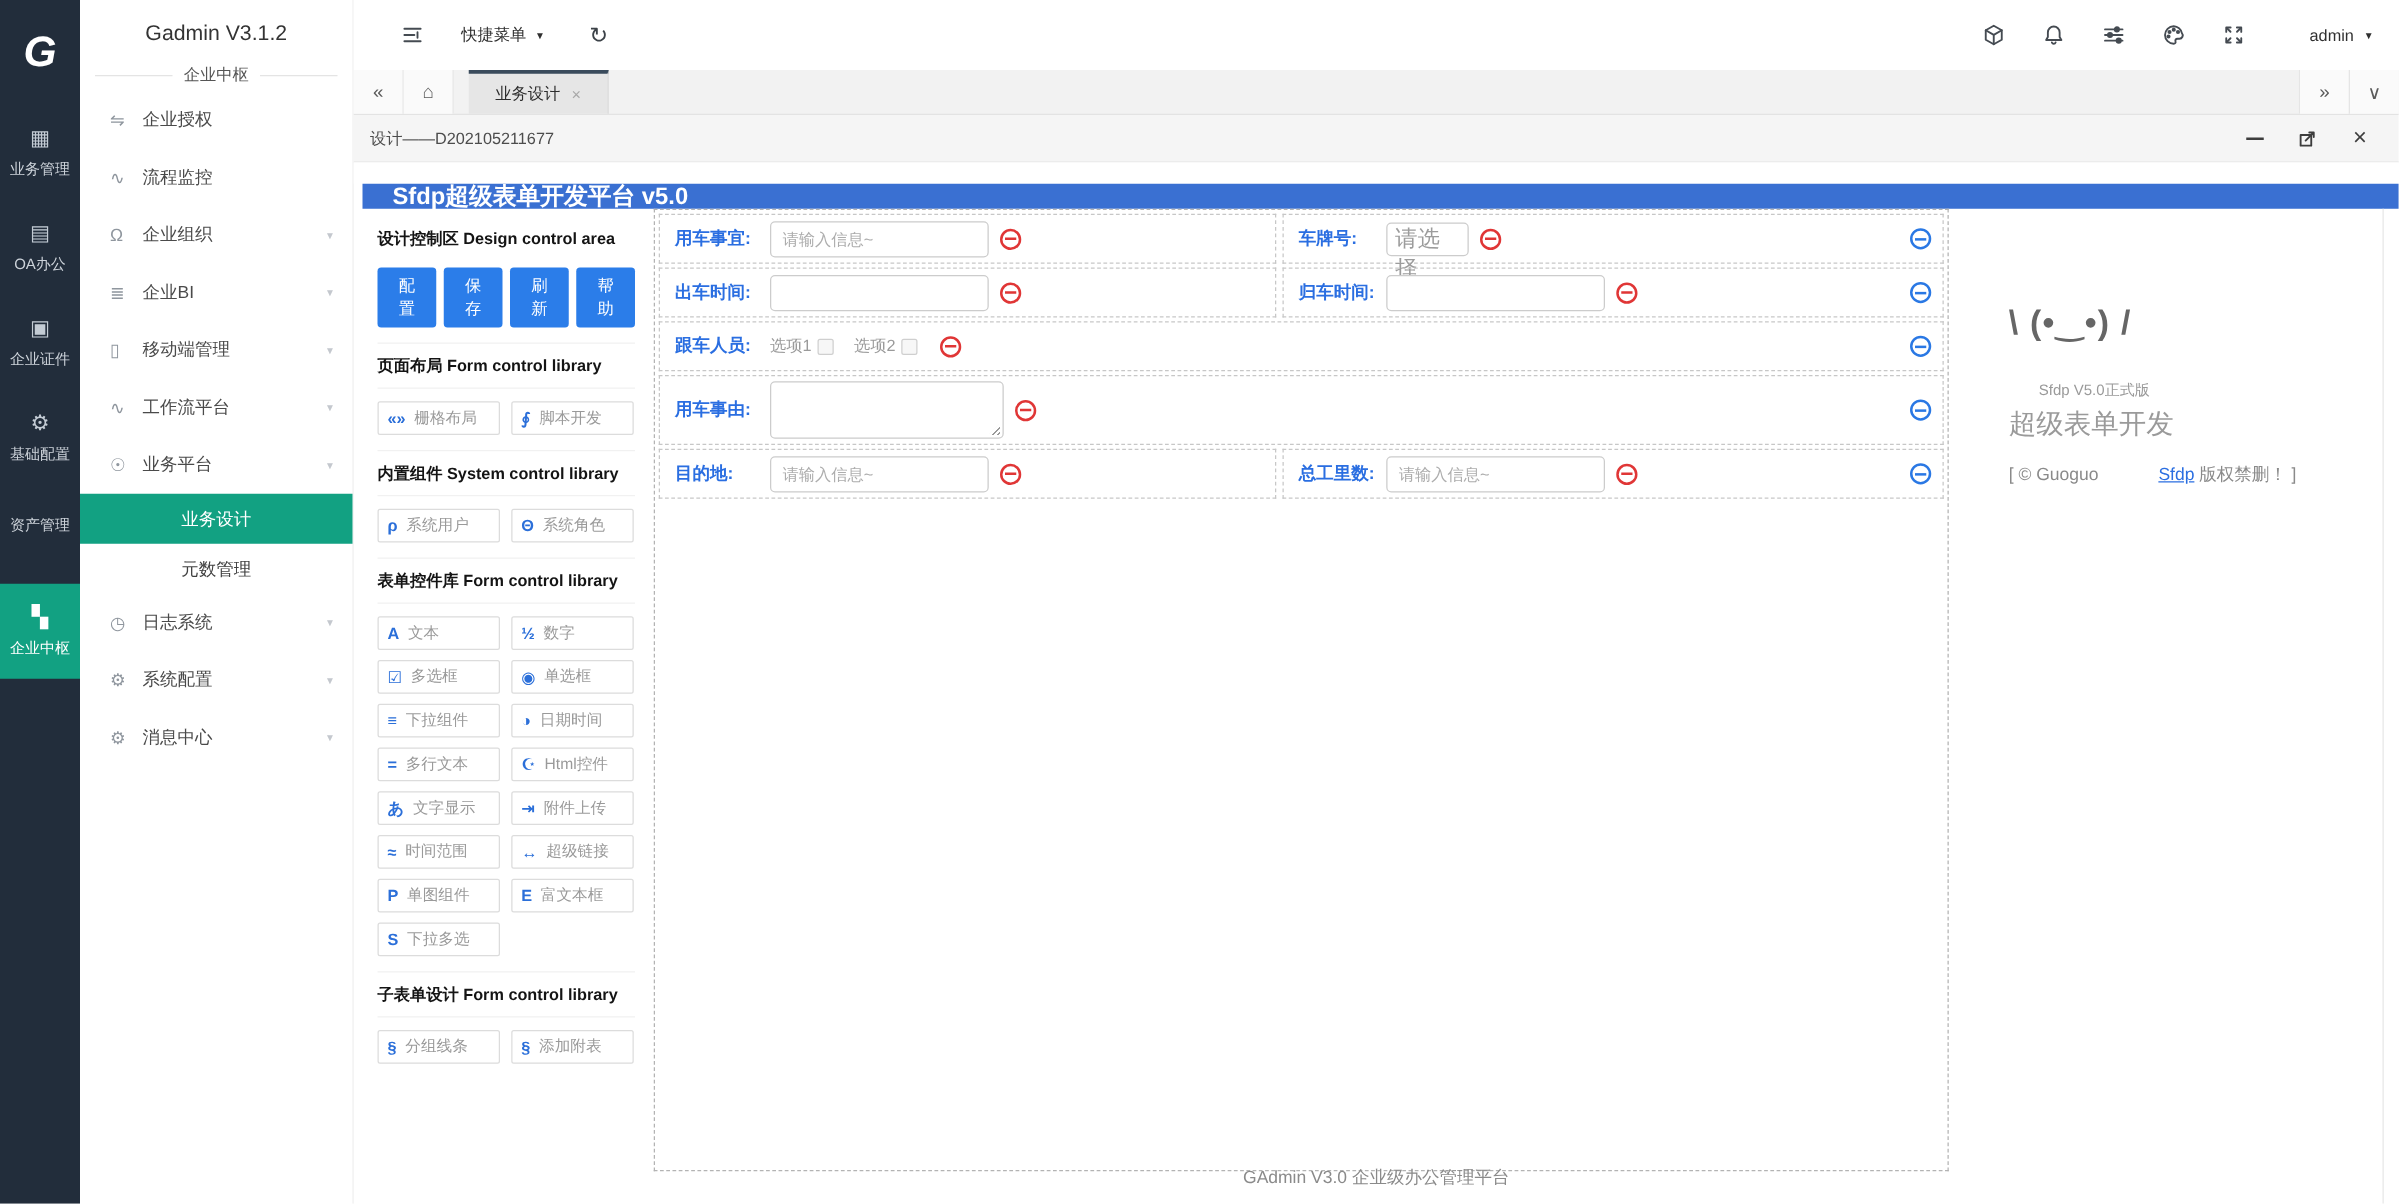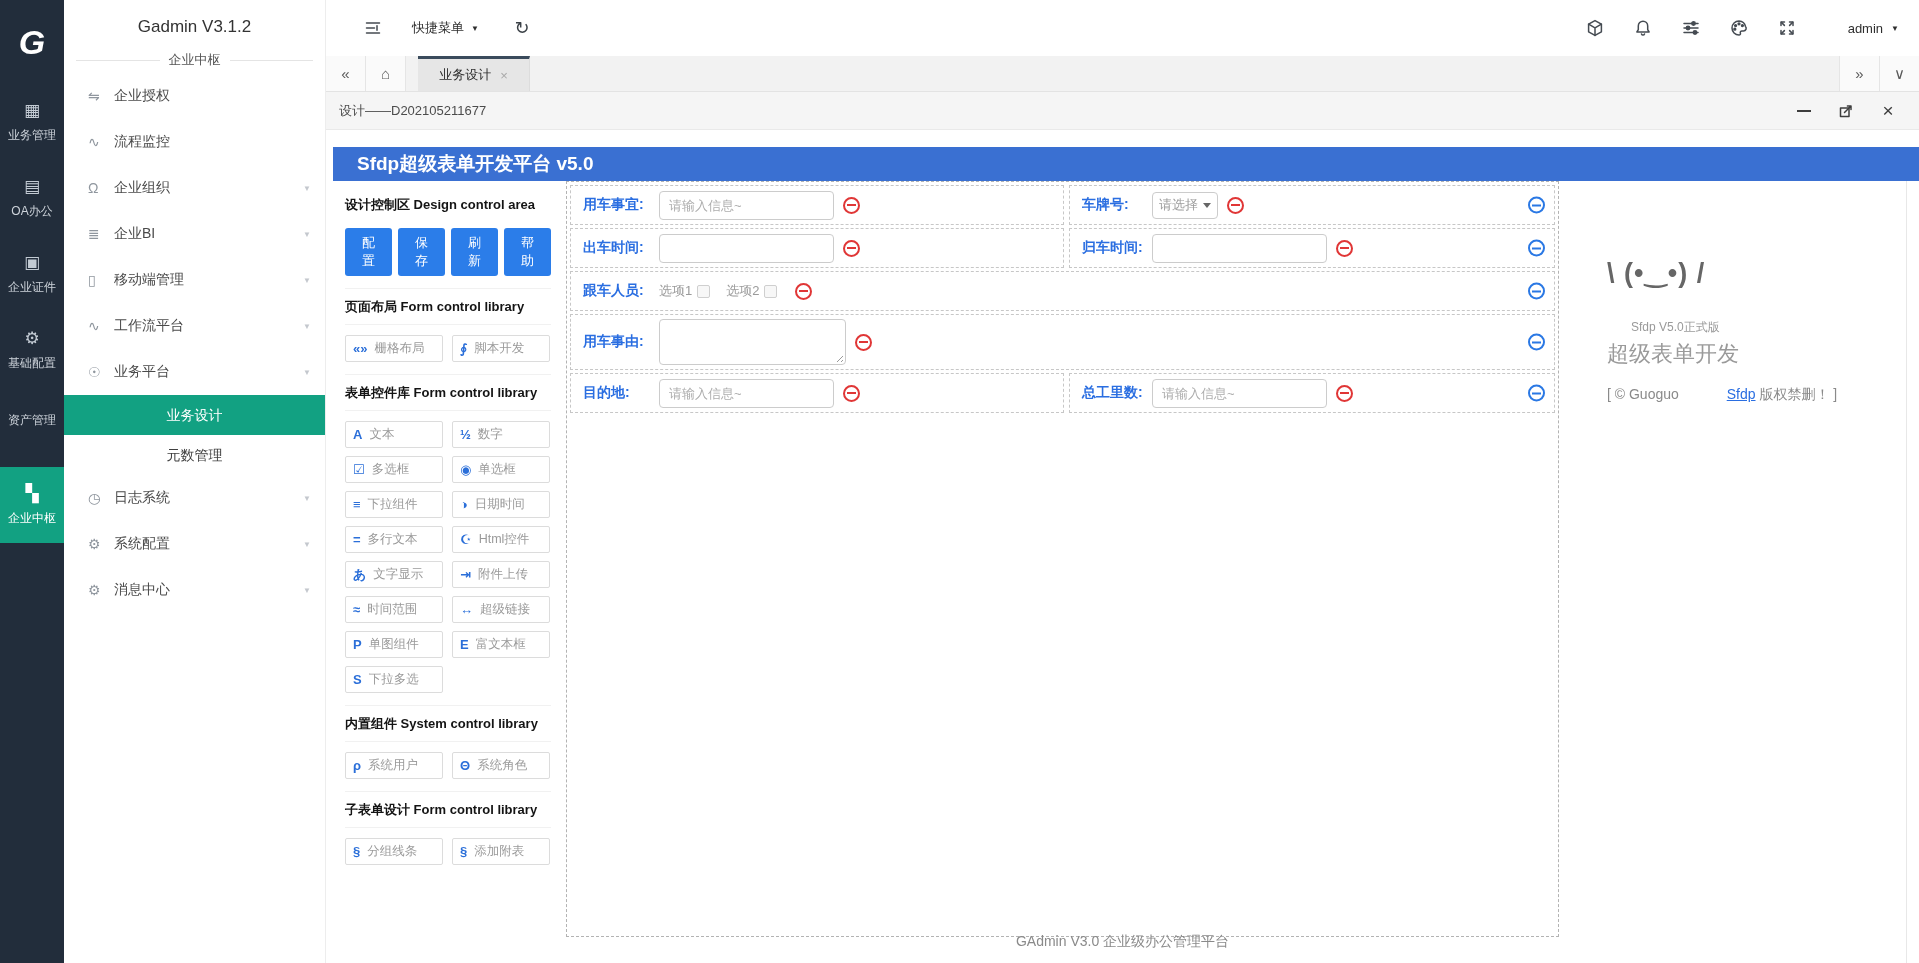--- a/index.html
+++ b/index.html
@@ -11,21 +11,21 @@
   .rail { width:64px; background:#222d3b; flex:none; display:flex; flex-direction:column; }
   .rail-logo { height:84px; display:flex; align-items:center; justify-content:center;
     color:#fff; font-size:34px; font-weight:bold; font-style:italic; cursor:pointer; }
   .rail-item { text-align:center; color:#cdd3da; font-size:12px; padding:17px 2px 16px; cursor:pointer; }
   .rail-item .ricon { display:block; font-size:17px; line-height:19px; margin-bottom:7px; color:#c3cbd4; }
   .rail-item.noicon { padding:24px 2px; }
   .rail-item.active { background:#12a182; color:#fff; margin-top:14px; }
   .rail-item.active .ricon { color:#fff; }
 
   
-  .menu { width:262px; background:#fff; border-right:1px solid #ededed; flex:none; }
+  .menu { width:219px; background:#fff; border-right:1px solid #ededed; flex:none; }
   .menu-title { text-align:center; color:#333; font-size:17px; padding:17px 0 14px; }
   .menu-divider { display:flex; align-items:center; gap:9px; padding:0 12px 4px; color:#555; font-size:13px; }
   .menu-divider::before,.menu-divider::after { content:""; flex:1; height:1px; background:#e4e4e4; }
   .menu-item { display:flex; align-items:center; height:46px; padding:0 14px 0 24px;
     font-size:14px; color:#4a4a4a; cursor:pointer; }
   .menu-item .micon { width:26px; flex:none; color:#8f969e; font-size:14px; }
   .menu-item .chev { margin-left:auto; color:#c4c8ce; font-size:8px; }
   .menu-sub { height:40px; line-height:40px; text-align:center; font-size:14px; color:#3f3f3f; cursor:pointer; }
   .menu-sub.active { background:#12a182; color:#fff; }
 
@@ -54,21 +54,21 @@
 
   
   .dialog { flex:1; min-height:0; display:flex; flex-direction:column; position:relative; }
   .titlebar { height:38px; flex:none; background:#f5f5f5; border-bottom:1px solid #e9e9e9;
     display:flex; align-items:center; padding:0 22px 0 13px; font-size:13px; color:#4c4c4c; }
   .win-controls { margin-left:auto; display:flex; align-items:center; gap:24px; }
   .wc { cursor:pointer; color:#3d3d3d; display:flex; align-items:center; justify-content:center; width:18px; height:18px; }
   .wc-min { width:14px; height:2px; background:#3d3d3d; }
   .wc-close { font-size:19px; line-height:1; }
   .dlg-gap { height:17px; flex:none; background:#fff; }
-  .banner { height:34px; flex:none; margin-left:7px; background:#3a70d2; color:#fff;
+  .banner { height:20px; flex:none; margin-left:7px; background:#3a70d2; color:#fff;
     display:flex; align-items:center; padding-left:24px; font-size:19px; font-weight:bold; }
 
   .dlg-body { flex:1; min-height:0; display:flex; padding-left:7px; }
 
   
   .panel { width:230px; flex:none; padding:6px 12px 0; }
   .psec { border-bottom:1px solid #f1f1f1; padding-bottom:12px; }
   .psec.last { border-bottom:none; }
   .panel-heading { font-size:13px; font-weight:bold; color:#141414; padding:9px 0 8px;
     border-bottom:1px solid #f1f1f1; margin-bottom:10px; }
@@ -91,21 +91,21 @@
   .fcell.half { flex:0 0 494px; }
   .fcell.grow { flex:1; }
   .fcell.tall { min-height:56px; }
   .flabel { flex:none; width:88px; padding-left:12px; font-size:14px; font-weight:bold; color:#2a6ee1; }
   .flabel.r { width:82px; }
   .finput { width:175px; height:29px; border:1px solid #ccc; border-radius:4px; padding:0 9px;
     font-size:13px; color:#555; font-family:inherit; background:#fff; }
   .finput::placeholder { color:#adadad; }
   .fselect { width:66px; height:27px; border:1px solid #ccc; border-radius:4px; background:#fff;
     display:flex; align-items:center; justify-content:space-between; padding:0 6px;
-    font-size:13px; color:#9c9c9c; cursor:pointer; }
+    font-size:18px; color:#9c9c9c; cursor:pointer;flex-direction:column; }
   .sel-chev { width:0; height:0; border-left:4px solid transparent; border-right:4px solid transparent;
     border-top:5px solid #666; }
   .ta-wrap { position:relative; display:inline-block; }
   .ftextarea { width:187px; height:46px; border:1px solid #ccc; border-radius:4px; resize:none;
     font-family:inherit; font-size:13px; padding:4px 8px; color:#555; display:block; }
   .ta-wrap::after { content:""; position:absolute; right:3px; bottom:3px; width:9px; height:9px;
     background:repeating-linear-gradient(135deg, transparent 0 2px, #9a9a9a 2px 3px);
     clip-path:polygon(100% 0, 100% 100%, 0 100%); }
   .opt-label { font-size:13px; color:#9a9a9a; }
   .cbox { width:13px; height:13px; border:1px solid #cfcfcf; background:#f7f7f7; border-radius:2px;
@@ -331,20 +331,34 @@
                 <span>栅格布局</span>
               </button>
               <button class="lib-btn">
                 <span class="licon">∮</span>
                 <span>脚本开发</span>
               </button>
             </div>
           </div>
 
           <div class="psec">
+            <div class="panel-heading">内置组件 System control library</div>
+            <div class="lib-grid">
+              <button class="lib-btn">
+                <span class="licon">ρ</span>
+                <span>系统用户</span>
+              </button>
+              <button class="lib-btn">
+                <span class="licon">Θ</span>
+                <span>系统角色</span>
+              </button>
+            </div>
+          </div>
+
+          <div class="psec">
             <div class="panel-heading">表单控件库 Form control library</div>
             <div class="lib-grid">
               <button class="lib-btn">
                 <span class="licon">A</span>
                 <span>文本</span>
               </button>
               <button class="lib-btn">
                 <span class="licon">½</span>
                 <span>数字</span>
               </button>
@@ -392,34 +406,20 @@
                 <span class="licon">P</span>
                 <span>单图组件</span>
               </button>
               <button class="lib-btn">
                 <span class="licon">E</span>
                 <span>富文本框</span>
               </button>
               <button class="lib-btn">
                 <span class="licon">S</span>
                 <span>下拉多选</span>
-              </button>
-            </div>
-          </div>
-
-          <div class="psec">
-            <div class="panel-heading">内置组件 System control library</div>
-            <div class="lib-grid">
-              <button class="lib-btn">
-                <span class="licon">ρ</span>
-                <span>系统用户</span>
-              </button>
-              <button class="lib-btn">
-                <span class="licon">Θ</span>
-                <span>系统角色</span>
               </button>
             </div>
           </div>
 
           <div class="psec last">
             <div class="panel-heading">子表单设计 Form control library</div>
             <div class="lib-grid">
               <button class="lib-btn">
                 <span class="licon">§</span>
                 <span>分组线条</span>

